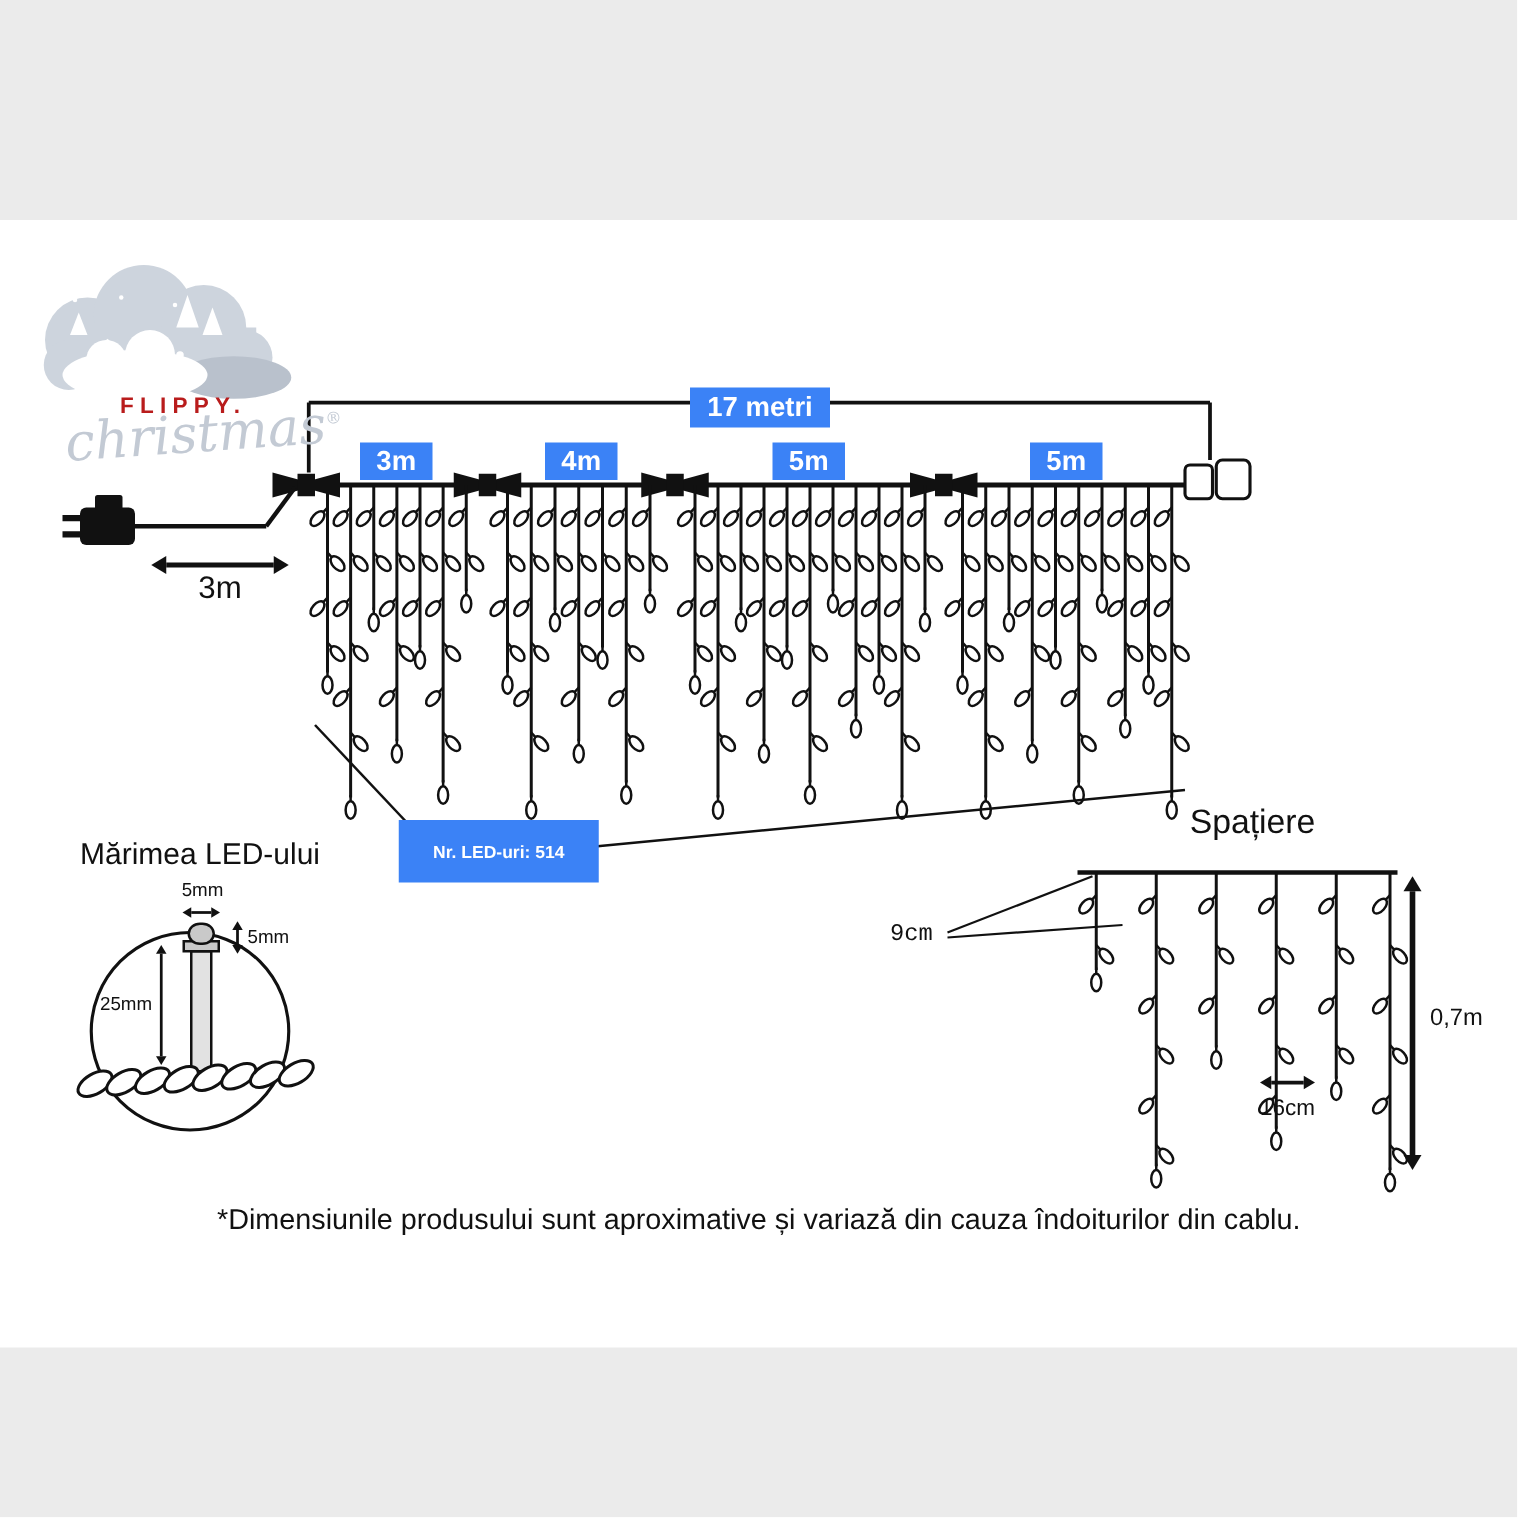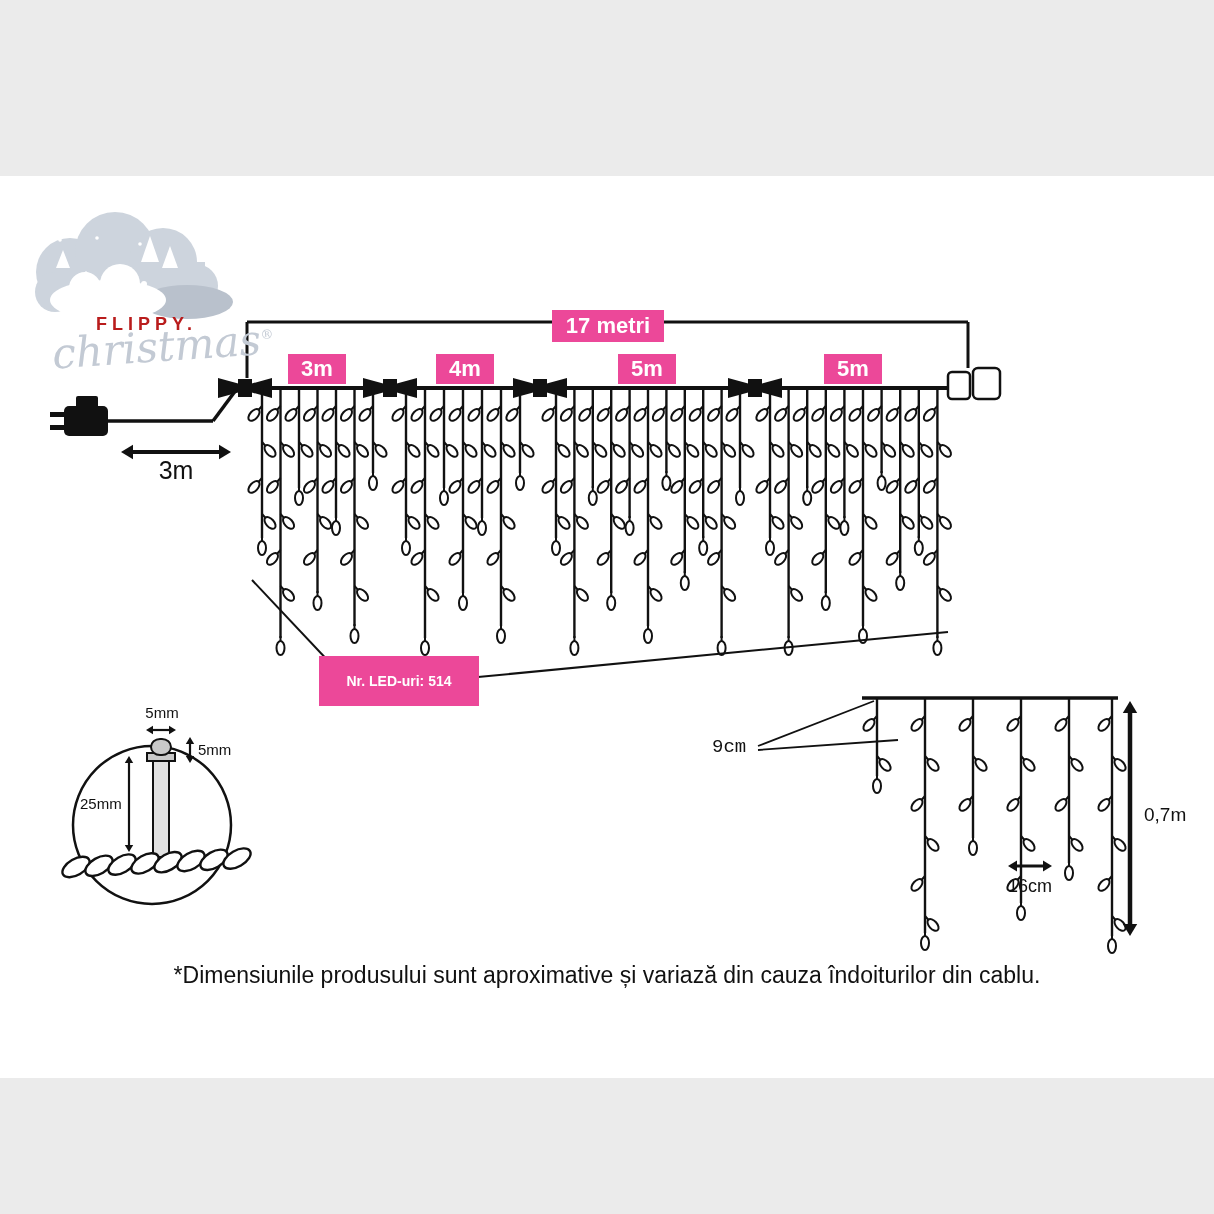--- a/index.html
+++ b/index.html
@@ -5,21 +5,21 @@
   *{margin:0;padding:0;box-sizing:border-box;}
   html,body{background:#fff;}
   .canvas{position:relative;width:1214px;height:1214px;background:#fff;overflow:hidden;
           font-family:"Liberation Sans",sans-serif;color:#111;}
   .band{position:absolute;left:0;width:100%;background:#ebebeb;}
   .band.top{top:0;height:176px;}
   .band.bottom{top:1078px;height:136px;}
   svg.diagram{position:absolute;left:0;top:0;}
   .title{position:absolute;left:0;top:232px;width:100%;text-align:center;
          font-size:58px;font-weight:bold;letter-spacing:1px;}
-  .blackbox{position:absolute;background:#ec4899;color:#fff;font-weight:bold;
+  .blackbox{position:absolute;background:#3b82f6;color:#fff;font-weight:bold;
             display:flex;align-items:center;justify-content:center;text-align:right;}
   .bx-total{left:552px;top:310px;width:112px;height:32px;font-size:22px;}
   .bx-seg{top:354px;width:58px;height:30px;font-size:22px;}
   .bx-seg.s0{left:288px;} .bx-seg.s1{left:436px;} .bx-seg.s2{left:618px;} .bx-seg.s3{left:824px;}
   .bx-connect{left:1006px;top:352px;width:128px;height:90px;font-size:19px;line-height:1.25;padding:6px 5px;}
   .bx-ledcount{left:319px;top:656px;width:160px;height:50px;font-size:14px;white-space:nowrap;}
   .bx-lednote{left:228px;top:806px;width:184px;height:64px;font-size:19px;line-height:1.3;padding:6px 8px;}
   .lbl{position:absolute;color:#111;}
   .lead-3m{left:146px;top:456px;width:60px;text-align:center;font-size:25px;}
   .h-ledsize{left:50px;top:670px;width:220px;text-align:center;font-size:24px;}
@@ -1040,22 +1040,24 @@
 
   <div class="blackbox bx-total">17 metri</div>
   <div class="blackbox bx-seg s0">3m</div>
   <div class="blackbox bx-seg s1">4m</div>
   <div class="blackbox bx-seg s2">5m</div>
   <div class="blackbox bx-seg s3">5m</div>
 
   <div class="lbl lead-3m">3m</div>
   <div class="blackbox bx-ledcount">Nr. LED-uri: 514</div>
 
+  <div class="lbl h-ledsize">Mărimea LED-ului</div>
   <div class="lbl mm-top">5mm</div>
   <div class="lbl mm-right">5mm</div>
   <div class="lbl mm-left">25mm</div>
 
+  <div class="lbl h-spacing">Spațiere</div>
   <div class="lbl sp-9cm">9cm</div>
   <div class="lbl sp-16cm">16cm</div>
   <div class="lbl sp-07m">0,7m</div>
 
   <div class="footer">*Dimensiunile produsului sunt aproximative și variază din cauza îndoiturilor din cablu.</div>
 </div>
 
 </body></html>

